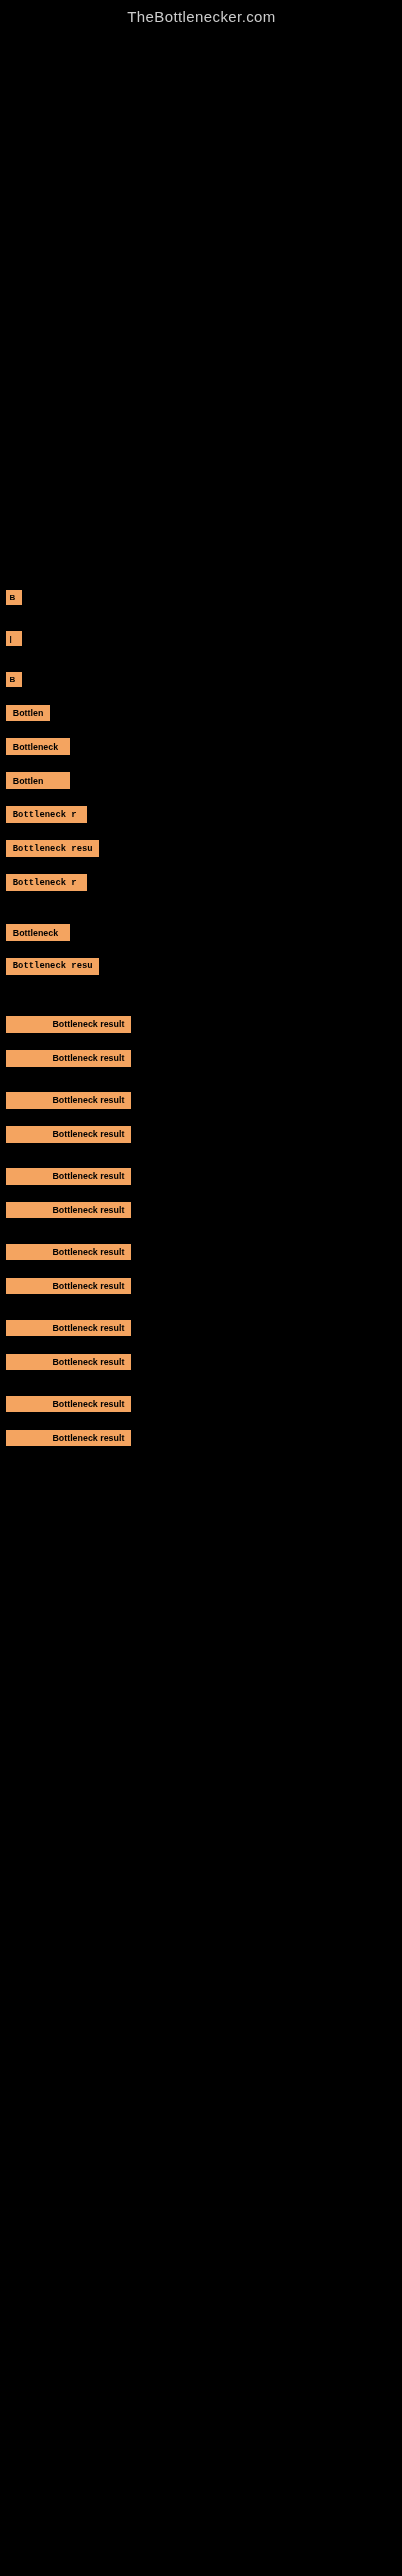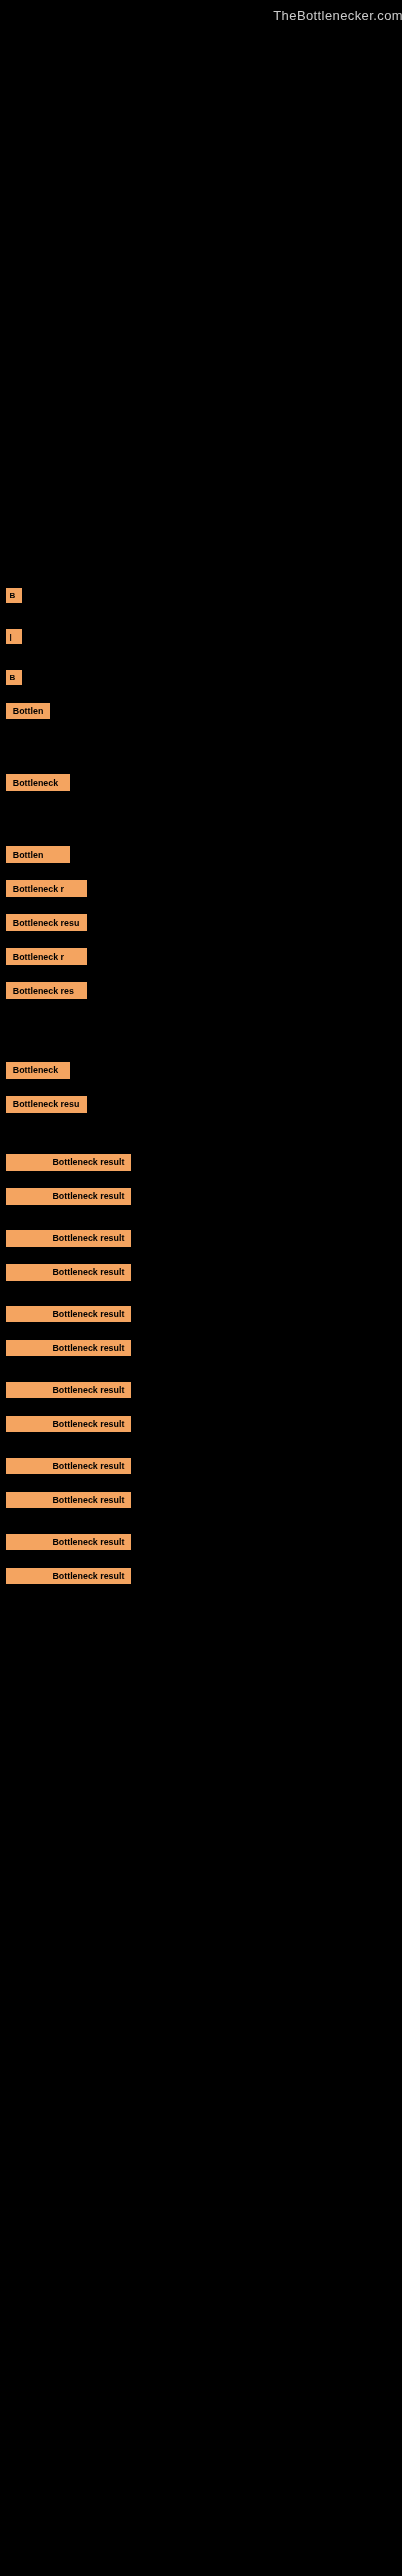--- a/index.html
+++ b/index.html
@@ -6,22 +6,22 @@
     body {
       background: #000;
       width: 403px;
       min-height: 2576px;
       font-family: Arial, sans-serif;
       position: relative;
     }
 
     .site-title {
       color: #ccc;
-      font-size: 13px;
-      text-align: right;
+      font-size: 15px;
+      text-align: center;
       padding: 8px 0 4.8px 0;
       letter-spacing: 0.4px;
     }
 
     .top-black-area {
       background: #000;
       width: 100%;
       height: 547px;
     }
 
@@ -44,22 +44,22 @@
       font-weight: bold;
       padding: 3.2px 6.4px;
       margin-left: 6.4px;
       min-width: 32px;
       display: inline-block;
       white-space: nowrap;
     }
 
     .result-badge.size-xs { min-width: 16px; padding: 3.2px 3.2px; font-size: 8px; }
     .result-badge.size-sm { min-width: 44px; }
-    .result-badge.size-md { min-width: 64px; margin-top: 38px; }
-    .result-badge.size-lg { min-width: 81px; }
+    .result-badge.size-md { min-width: 64px; }
+    .result-badge.size-lg { min-width: 81px; font-family: Liberation Mono, monospace; }
     .result-badge.size-xl { min-width: 97px; padding-left: 46px; }
     .spacer-medium { height: 16px; }
     .spacer-small { height: 8px; }
   </style>
 </head>
 <body>
 
 <div class="site-title">TheBottlenecker.com</div>
 
 <div class="top-black-area"></div>
@@ -113,23 +113,20 @@
   </div>
 
   <div class="spacer-small"></div>
 
   <div class="result-row">
     <span class="result-badge size-lg">Bottleneck r</span>
   </div>
 
   <div class="spacer-small"></div>
 
-  <div class="result-row">
-    <span class="result-badge size-lg">Bottleneck res</span>
-  </div>
 
   <div class="spacer-medium"></div>
 
   <div class="result-row">
     <span class="result-badge size-md">Bottleneck</span>
   </div>
 
   <div class="spacer-small"></div>
 
   <div class="result-row">

